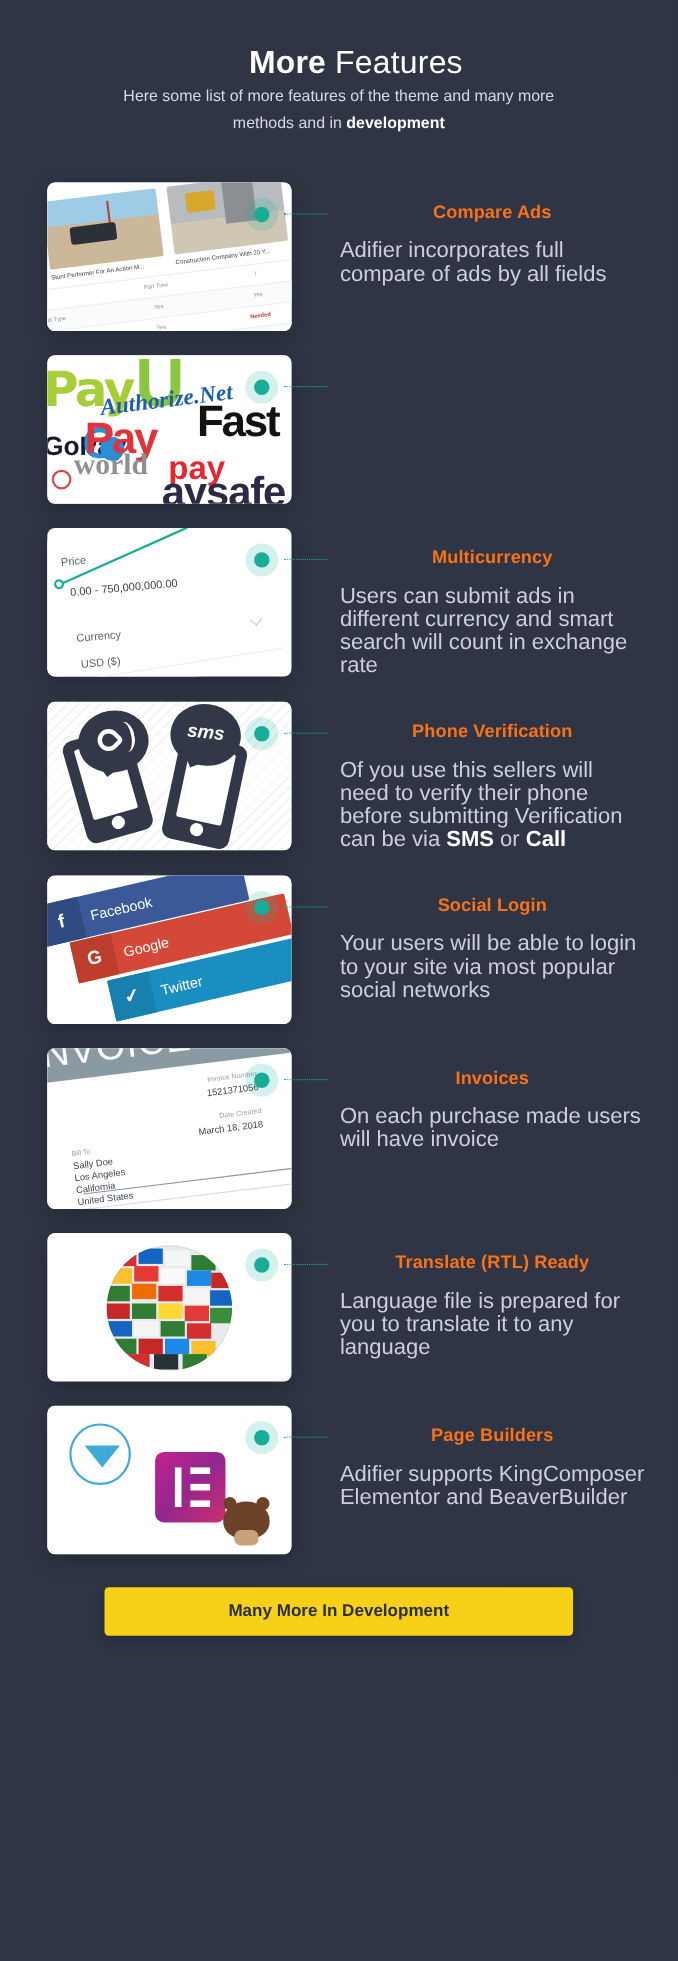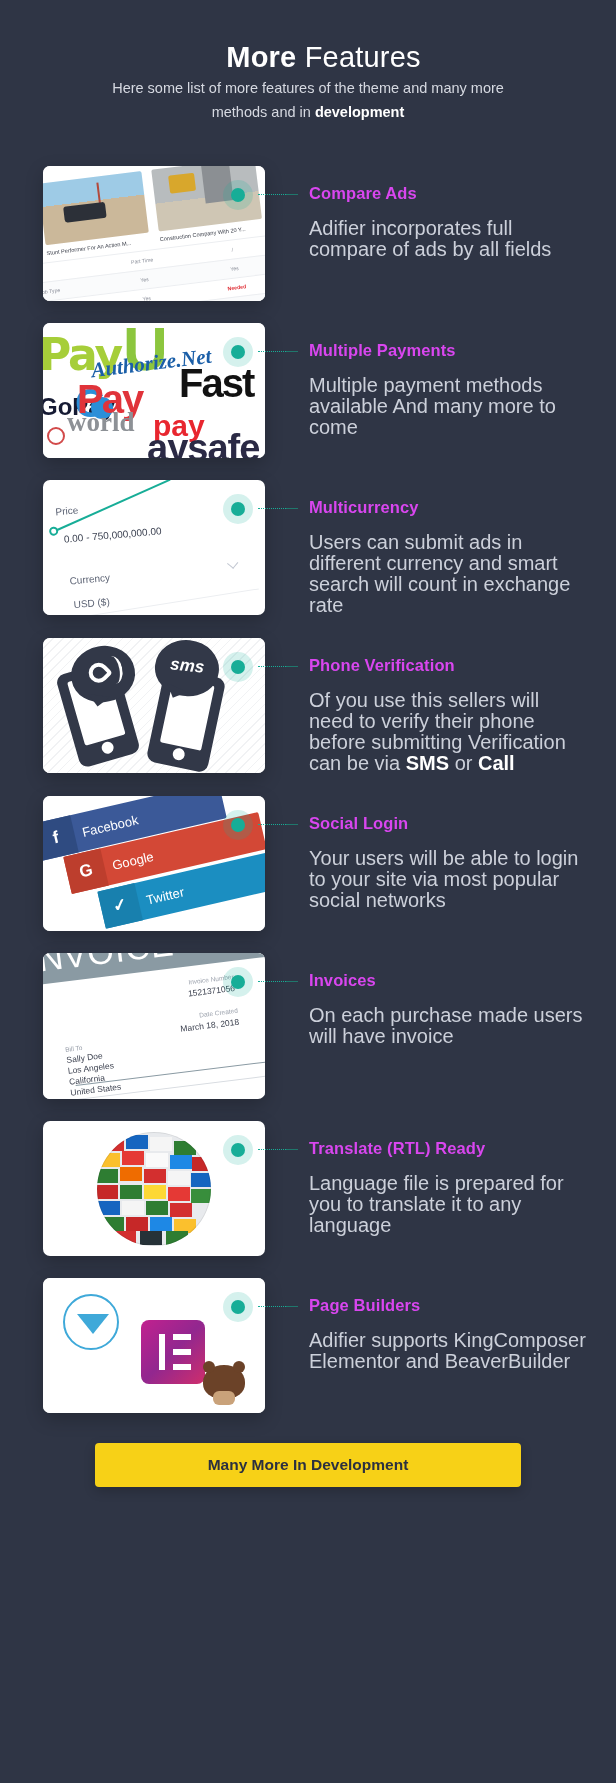--- a/index.html
+++ b/index.html
@@ -91,22 +91,23 @@
 
   .txt {
     flex: 1;
     padding-left: 44px;
     padding-top: 16px;
   }
   .txt h3 {
     font-size: 16.5px;
     line-height: 22px;
     font-weight: 700;
-    color: #d946ef;
+    color: #f97316;
     letter-spacing: .1px;
+    text-align: center;
   }
   .txt p {
     margin-top: 14px;
     font-size: 20px;
     line-height: 21px;
     color: #ccd0da;
     font-weight: 400;
   }
   .txt p .b { font-weight: 700; color: #ffffff; }
 
@@ -308,24 +309,20 @@
             <span class="p-pay2">pay</span>
             <span class="p-safe">aysafe</span>
           </div>
         </div>
         <div class="dot-wrap">
             <div class="dot"></div>
           </div>
       </div>
       <div class="connector"></div>
       <div class="connector solid"></div>
-      <div class="txt">
-        <h3>Multiple Payments</h3>
-        <p>Multiple payment methods available And many more to come</p>
-      </div>
     </div>
 
     <div class="feature">
       <div class="card">
         <div class="card-inner">
           <div class="mc">
             <div class="lbl l-price">Price</div>
             <div class="slider"></div>
             <div class="knob"></div>
             <div class="lbl l-range">0.00 - 750,000,000.00</div>

